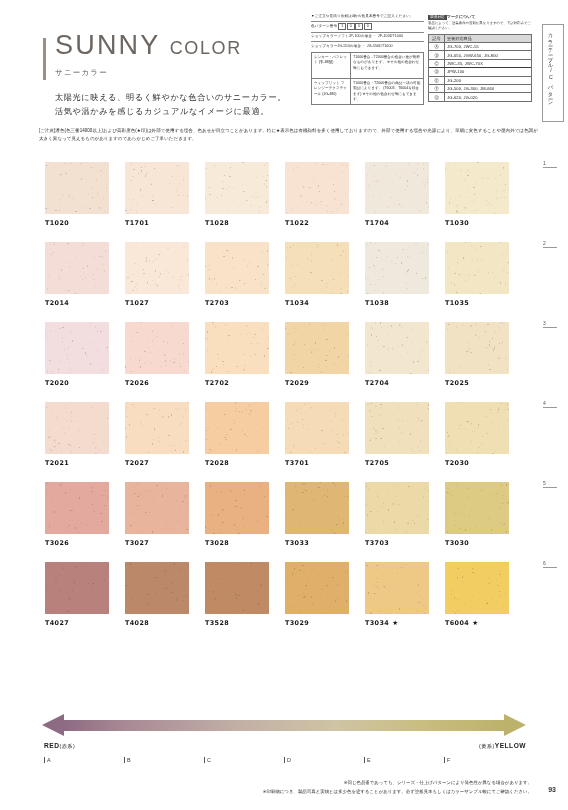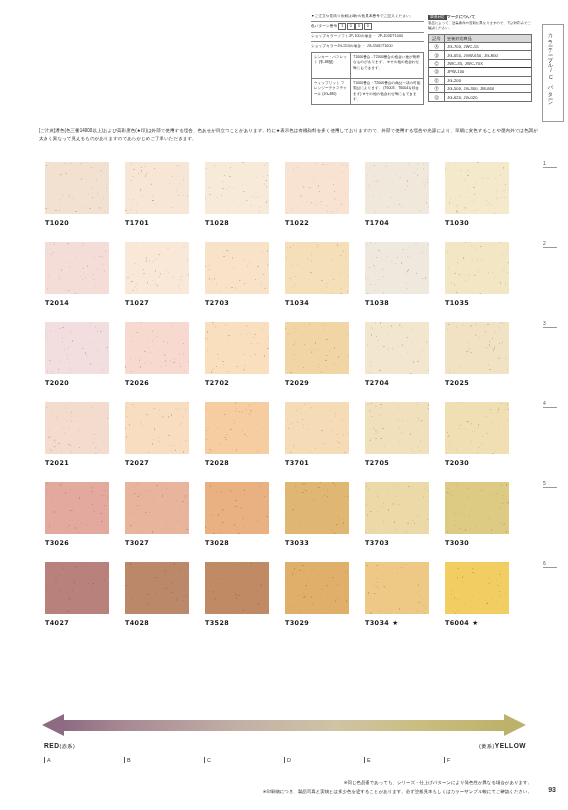--- a/index.html
+++ b/index.html
@@ -93,20 +93,32 @@
   .fn2{top:789px;}
   .pageno{position:absolute;right:12px;top:786px;font-size:7px;color:#333;font-weight:700;}
 </style>
 </head>
 <body>
 
 <div class="page">
 
   <div class="header">
 
+    <div class="title-block">
+      <div class="title-bar"></div>
+      <div class="title-main">
+        <span>SUNNY</span>
+        <span class="small">COLOR</span>
+      </div>
+      <div class="title-kana">サニーカラー</div>
+      <div class="title-desc">
+        <div>太陽光に映える、明るく鮮やかな色合いのサニーカラー。</div>
+        <div>活気や温かみを感じるカジュアルなイメージに最適。</div>
+      </div>
+    </div>
 
     <div class="mid-table">
       <div class="mt-line">▼ご注文や見積り依頼は4桁の色見本番号でご記入ください。</div>
       <div class="mt-rule"></div>
       <div class="mt-line">
         <span>色パターン番号</span>
         <span class="mt-box">1</span><span class="mt-box">0</span><span class="mt-box">0</span><span class="mt-box">0</span>
       </div>
       <div class="mt-rule"></div>
       <div class="mt-line">ショップカラーソフトJP-100の場合 ・ JP-100DT1000</div>

